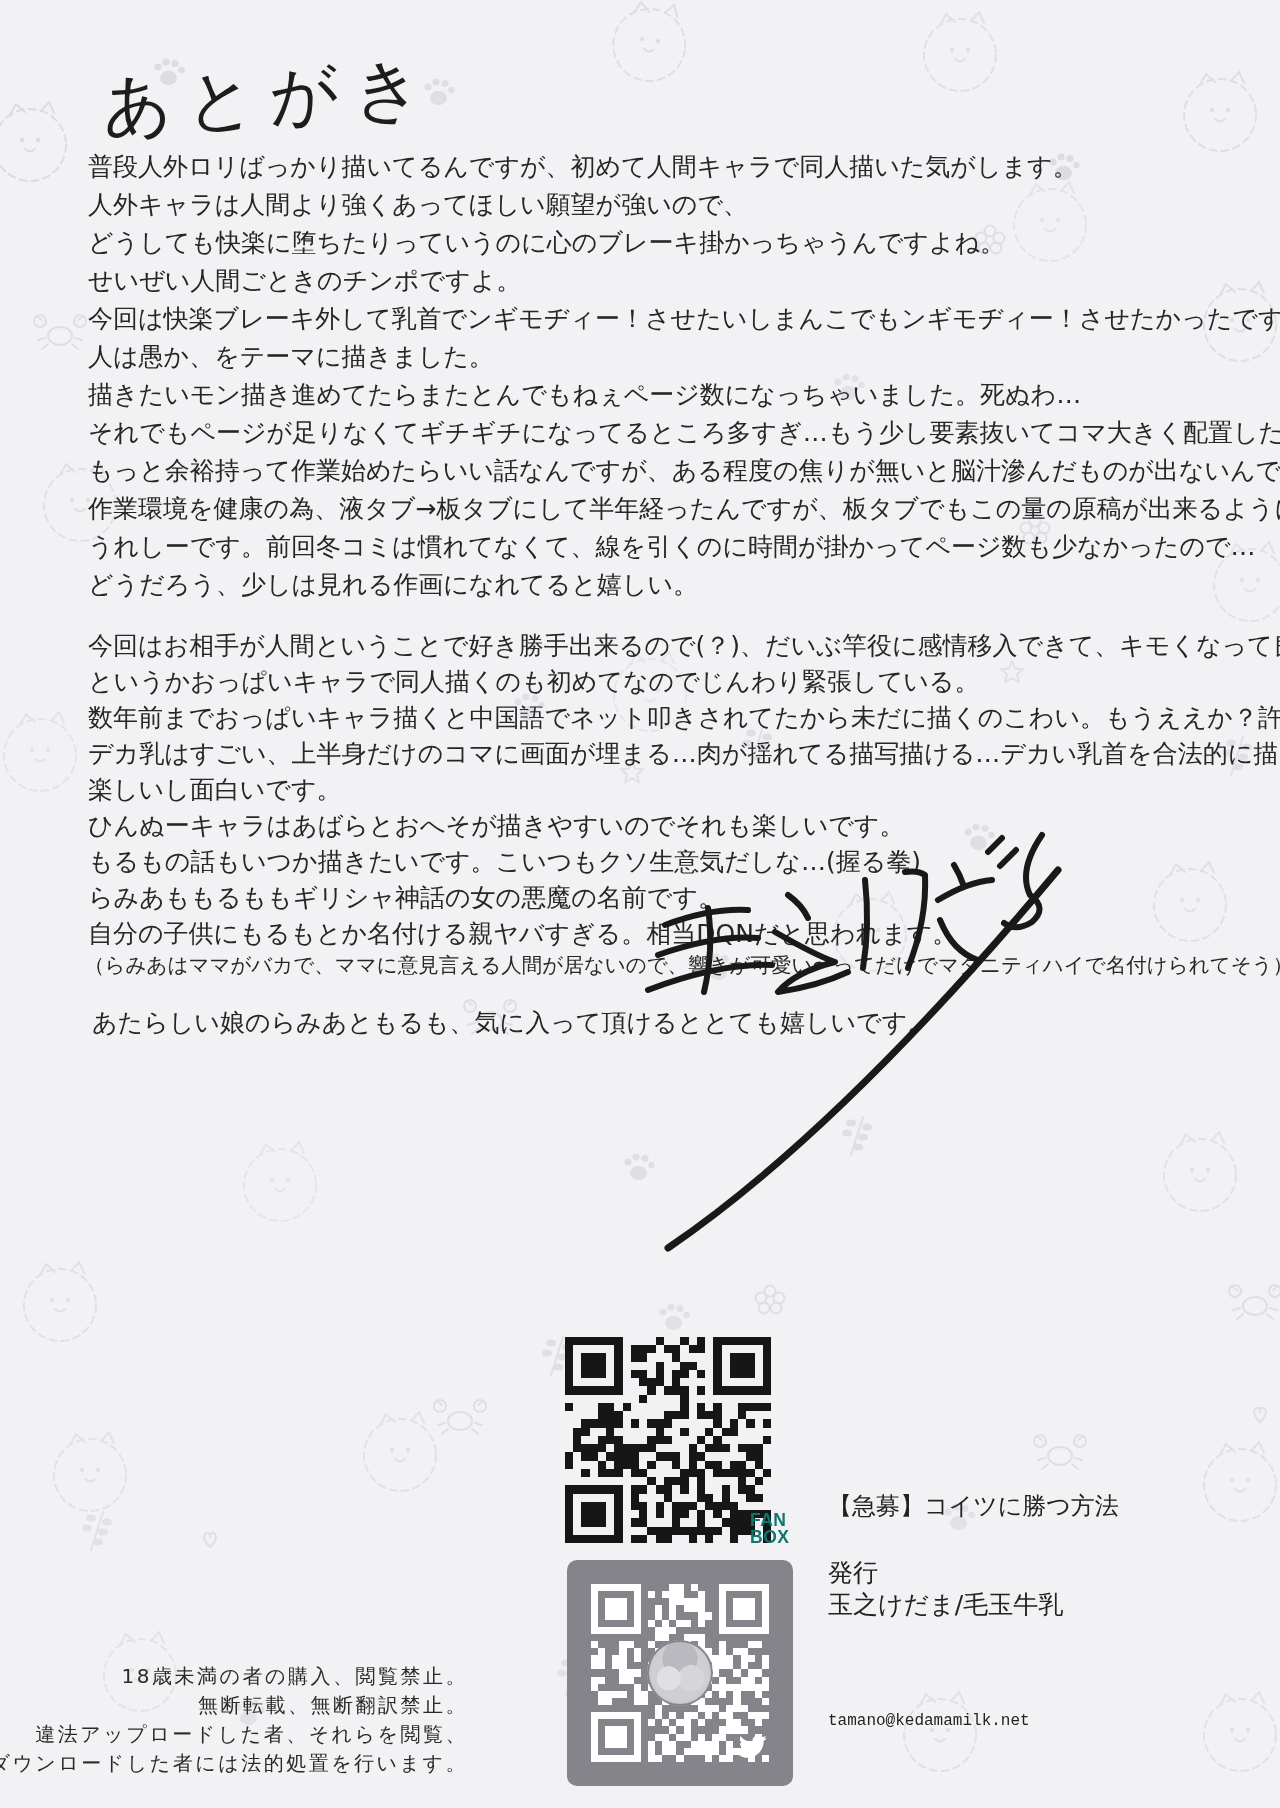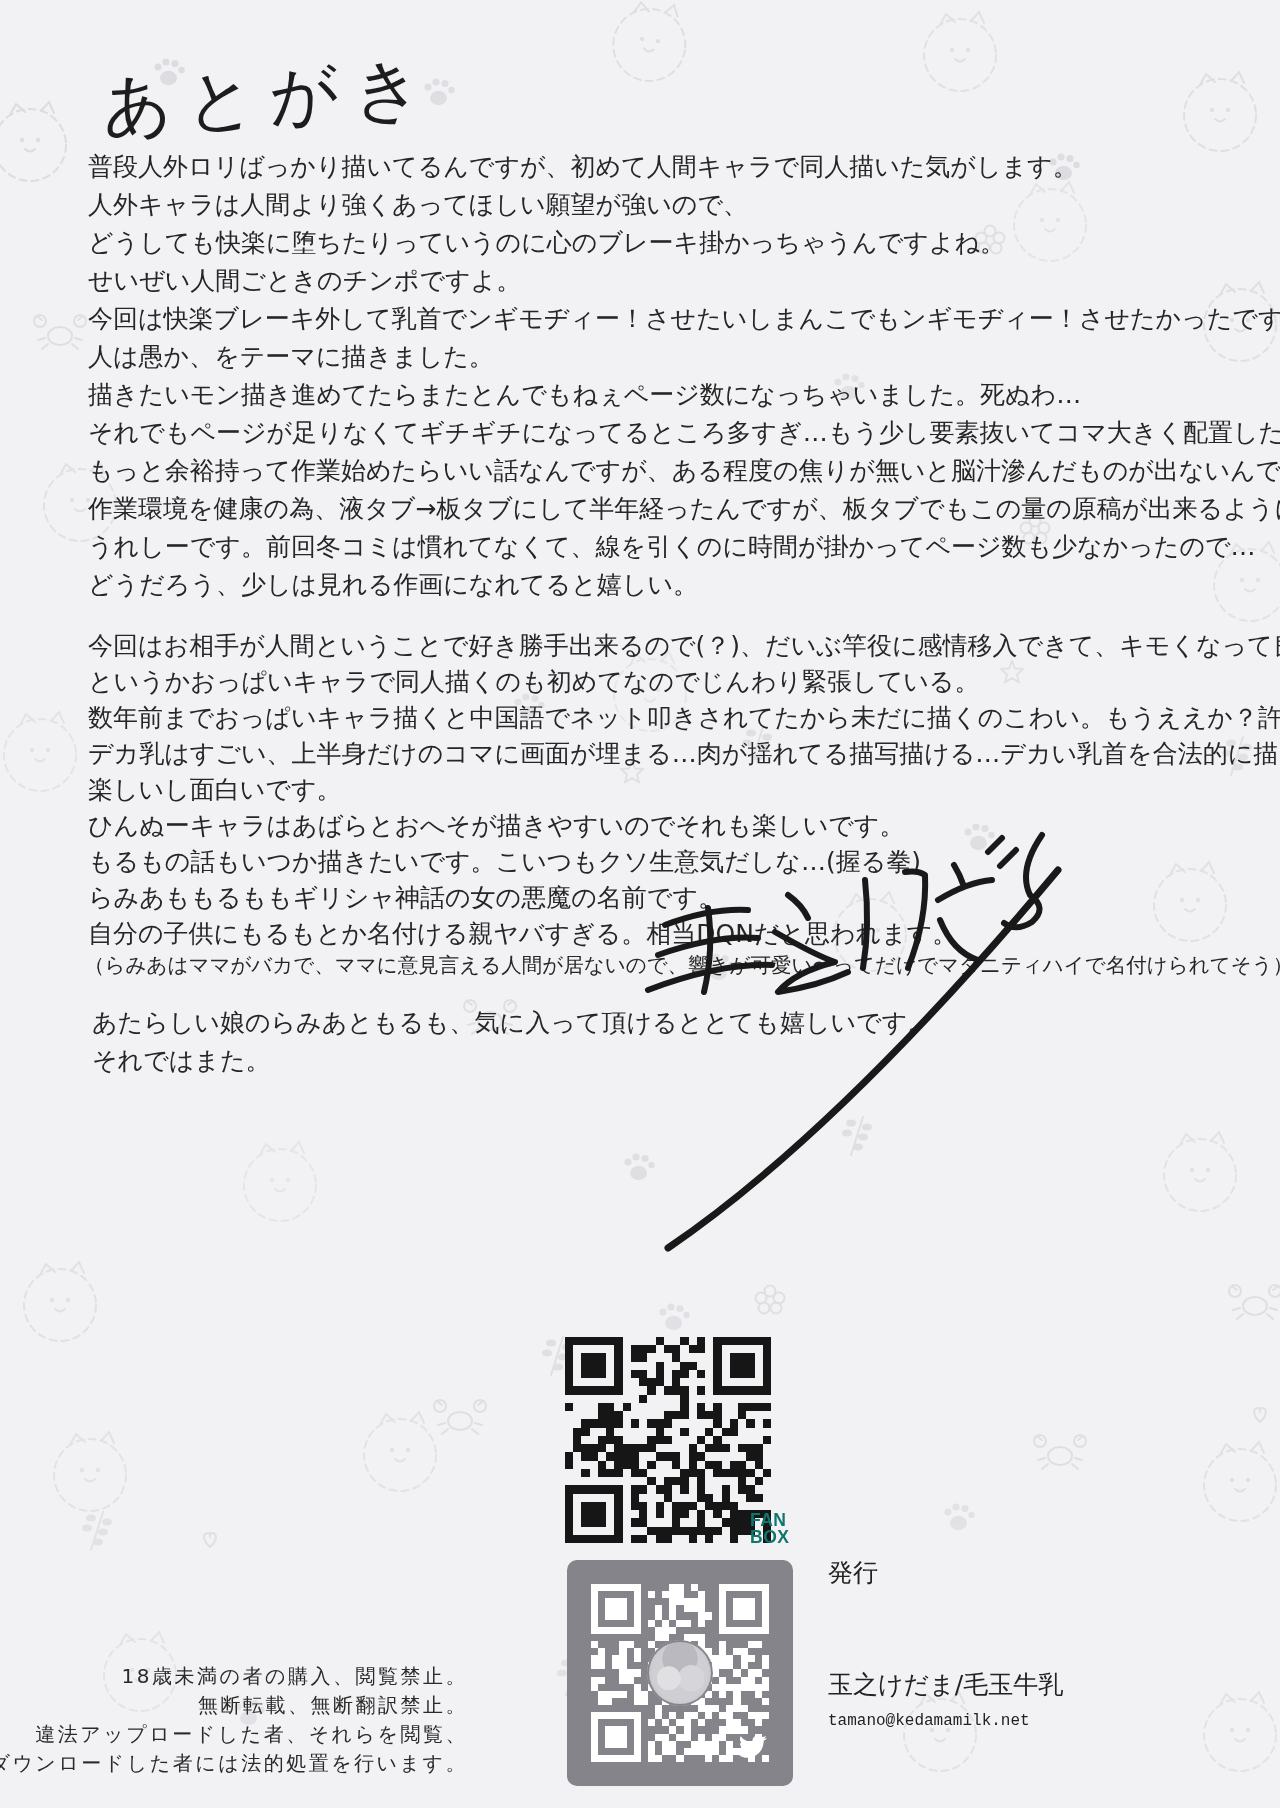--- a/index.html
+++ b/index.html
@@ -35,21 +35,21 @@
       radial-gradient(circle at 33% 58%, #e0e0e3 0 20%, rgba(0,0,0,0) 21%),
       radial-gradient(circle at 67% 58%, #d6d6da 0 22%, rgba(0,0,0,0) 23%),
       radial-gradient(circle at 50% 28%, #b9b9bf 0 30%, rgba(0,0,0,0) 31%),
       radial-gradient(circle at 50% 50%, #cfcfd3 0 60%, #9e9ea4 100%);
     box-shadow:0 0 0 2px #84848a inset;
   }
   .qr-bird{position:absolute;left:168px;top:172px;width:34px;height:30px;}
   .colophon{position:absolute;left:828px;color:#222;}
   #recruit{top:1490px;font-size:24px;}
   #pub-head{top:1556px;font-size:25px;text-align:right;}
-  #pub-name{top:1668px;font-size:25px;}
+  #pub-name{top:1588px;font-size:25px;}
   #pub-mail{top:1712px;font-size:16px;font-family:Liberation Mono, monospace;}
   #event{top:1662px;font-size:23px;}
   .legal{
     position:absolute;right:812px;top:1662px;text-align:right;white-space:nowrap;
     font-size:20px;line-height:29px;letter-spacing:2.5px;color:#2a2a2a;
   }
 </style>
 </head>
 <body>
 
@@ -178,21 +178,20 @@
     <div>楽しいし面白いです。</div>
     <div>ひんぬーキャラはあばらとおへそが描きやすいのでそれも楽しいです。</div>
     <div>もるもの話もいつか描きたいです。こいつもクソ生意気だしな…(握る拳)</div>
     <div>らみあももるももギリシャ神話の女の悪魔の名前です。</div>
     <div>自分の子供にもるもとか名付ける親ヤバすぎる。相当DQNだと思われます。</div>
   </div>
   <div id="note" class="tblock">（らみあはママがバカで、ママに意見言える人間が居ないので、響きが可愛い〜ってだけでマタニティハイで名付けられてそう）</div>
 
   <div id="block3" class="tblock">
     <div>あたらしい娘のらみあともるも、気に入って頂けるととても嬉しいです。</div>
-    <div>それではまた。</div>
   </div>
 
   <svg class="sig-svg" viewBox="0 0 500 450" aria-label="玉之けだま">
     <path d="M88,428 C210,345 340,215 478,50" stroke-width="7"></path>
     <path d="M85,105 Q130,88 168,90" stroke-width="6"></path>
     <path d="M78,135 Q135,115 178,118" stroke-width="6"></path>
     <path d="M68,170 Q140,143 192,145" stroke-width="6"></path>
     <path d="M128,88 Q134,130 124,172" stroke-width="6"></path>
     <path d="M208,75 Q222,85 228,98" stroke-width="6"></path>
     <path d="M195,112 Q235,135 255,142 Q215,152 198,172 Q238,166 268,152" stroke-width="6"></path>
@@ -654,20 +653,21 @@
           <path d="M0,18h7v7h-7z M1,19v5h5v-5z" fill-rule="evenodd"></path>
           <rect x="2" y="20" width="3" height="3"></rect>
         </g>
       </svg>
     <div class="qr-avatar"></div>
     <svg class="qr-bird" viewBox="0 0 32 28">
       <path fill="#ffffff" d="M30,5.5c-1,.45-2.1.75-3.2.9 1.15-.7 2-1.8 2.45-3.1-1.1.65-2.3 1.1-3.55 1.35C24.7,3.6 23.3,2.9 21.8,2.9c-3,0-5.4,2.4-5.4,5.4 0,.4.05.8.13 1.2-4.5-.25-8.5-2.4-11.2-5.7-.45.8-.7 1.7-.7 2.7 0,1.85.95,3.5 2.4,4.45-.9,0-1.7-.25-2.45-.65v.05c0,2.6 1.85,4.8 4.3,5.3-.45.1-.95.15-1.45.15-.35,0-.7,0-1-.1.7,2.15 2.65,3.7 5,3.75-1.85,1.45-4.15,2.3-6.65,2.3-.45,0-.85,0-1.3-.05 2.4,1.5 5.2,2.4 8.2,2.4 9.85,0 15.25-8.15 15.25-15.25v-.7C28.4,7.6 29.3,6.6 30,5.5z"></path>
     </svg>
   </div>
 
+  <div id="recruit" class="colophon tblock">【急募】コイツに勝つ方法</div>
   <div id="pub-head" class="colophon tblock">発行</div>
   <div id="pub-name" class="colophon tblock">玉之けだま/毛玉牛乳</div>
   <div id="pub-mail" class="colophon tblock">tamano@kedamamilk.net</div>
 
   <div class="legal">
     <div>18歳未満の者の購入、閲覧禁止。</div>
     <div>無断転載、無断翻訳禁止。</div>
     <div>違法アップロードした者、それらを閲覧、</div>
     <div>ダウンロードした者には法的処置を行います。</div>
   </div>

